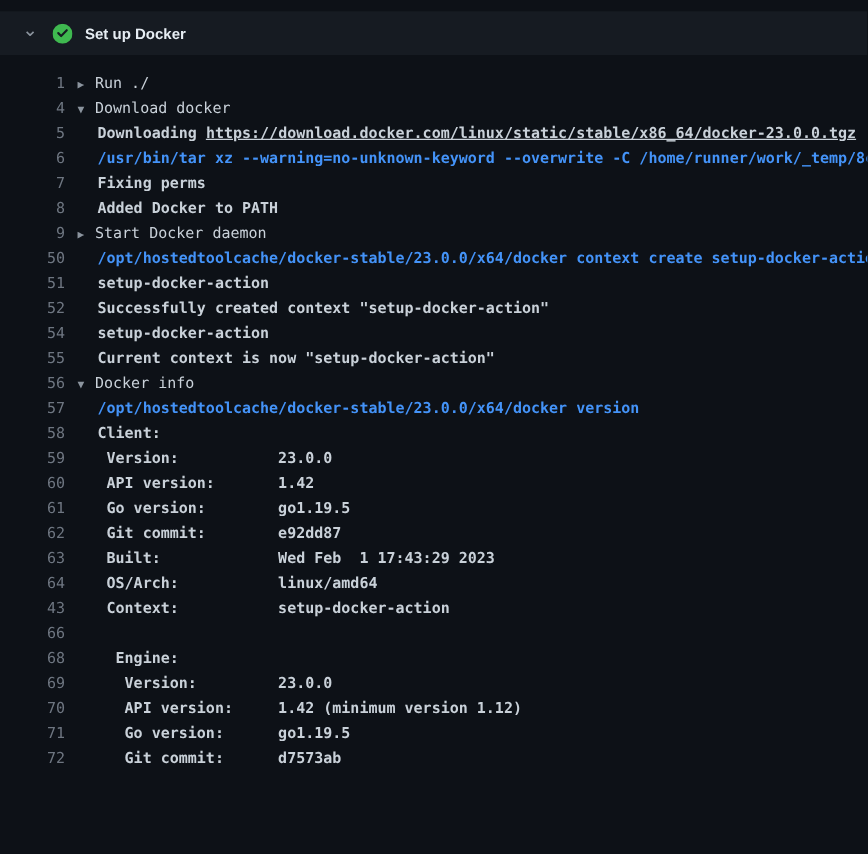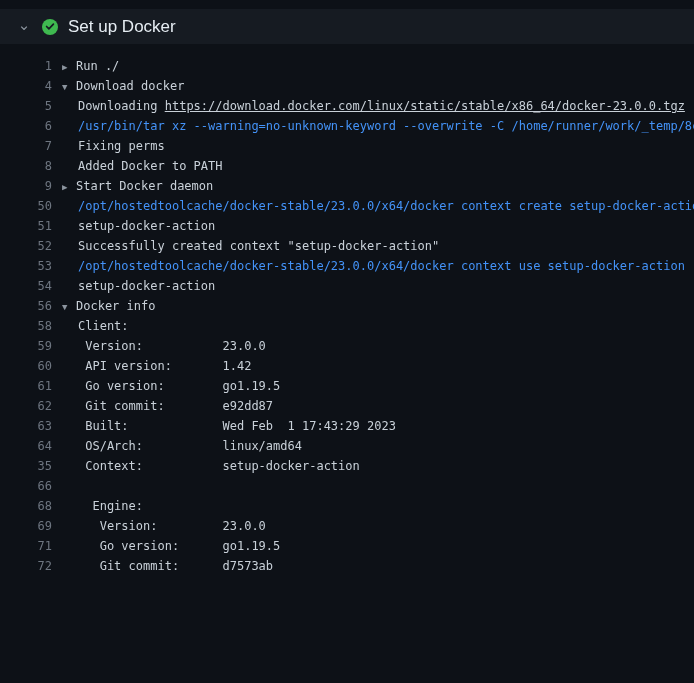--- a/index.html
+++ b/index.html
@@ -9,39 +9,39 @@
   .step-header {
     height:35px; background:var(--header-bg,#161b22);
     display:flex; align-items:center; gap:10px; padding:0 16px;
     cursor:pointer;
   }
   .chevron {
     color:var(--muted,#8b949e); font-size:15px; line-height:1;
     width:16px; text-align:center; margin-top:-5px; cursor:pointer;
   }
   .check { width:16px; height:16px; display:flex; align-items:center; justify-content:center; }
-  .step-title { color:var(--title,#e6edf3); font-size:17px; font-weight:400; }
+  .step-title { color:var(--title,#e6edf3); font-size:12px; font-weight:700; }
   .log {
     padding-top:12px;
     font-family:"DejaVu Sans Mono","Liberation Mono",monospace;
     font-size:12px; line-height:20px; color:var(--text,#c9d1d9);
     background:var(--log-bg,#0d1117);
     height:100%;
   }
   .log-line { display:flex; white-space:pre; height:20px; }
   .ln {
     width:56px; min-width:56px; text-align:right; padding-right:4px;
     color:var(--line-number,#6e7681); cursor:pointer; user-select:none;
   }
   .content { padding-left:6px; overflow:hidden; flex:1; }
   .marker {
     color:var(--muted,#8b949e); display:inline-block; width:14px;
     font-size:9px; cursor:pointer;
   }
-  .content.child { padding-left:22px; }
+  .content.child { padding-left:22px;font-weight:bold; }
   .seg.command { color:var(--command,#4493f8); }
   .seg.link { text-decoration:underline; cursor:pointer; }
 </style>
 </head>
 <body>
 
 <div class="page">
 
   <header class="step-header">
     <span class="chevron">⌄</span>
@@ -58,31 +58,33 @@
       <div class="log-line group"><span class="ln">1</span><span class="content"><span class="marker">▶</span><span class="seg plain">Run ./</span></span></div>
       <div class="log-line group"><span class="ln">4</span><span class="content"><span class="marker">▼</span><span class="seg plain">Download docker</span></span></div>
       <div class="log-line"><span class="ln">5</span><span class="content child"><span class="seg plain">Downloading </span><span class="seg link">https://download.docker.com/linux/static/stable/x86_64/docker-23.0.0.tgz</span></span></div>
       <div class="log-line"><span class="ln">6</span><span class="content child"><span class="seg command">/usr/bin/tar xz --warning=no-unknown-keyword --overwrite -C /home/runner/work/_temp/8c92</span></span></div>
       <div class="log-line"><span class="ln">7</span><span class="content child"><span class="seg plain">Fixing perms</span></span></div>
       <div class="log-line"><span class="ln">8</span><span class="content child"><span class="seg plain">Added Docker to PATH</span></span></div>
       <div class="log-line group"><span class="ln">9</span><span class="content"><span class="marker">▶</span><span class="seg plain">Start Docker daemon</span></span></div>
       <div class="log-line"><span class="ln">50</span><span class="content child"><span class="seg command">/opt/hostedtoolcache/docker-stable/23.0.0/x64/docker context create setup-docker-action</span></span></div>
       <div class="log-line"><span class="ln">51</span><span class="content child"><span class="seg plain">setup-docker-action</span></span></div>
       <div class="log-line"><span class="ln">52</span><span class="content child"><span class="seg plain">Successfully created context "setup-docker-action"</span></span></div>
-      <div class="log-line"><span class="ln">53</span><span class="content child"><span class="seg command">/opt/hostedtoolcache/docker-stable/23.0.0/x64/docker context use setup-docker-action</span></span></div>
       <div class="log-line"><span class="ln">54</span><span class="content child"><span class="seg plain">setup-docker-action</span></span></div>
+      <div class="log-line"><span class="ln">55</span><span class="content child"><span class="seg plain">Current context is now "setup-docker-action"</span></span></div>
       <div class="log-line group"><span class="ln">56</span><span class="content"><span class="marker">▼</span><span class="seg plain">Docker info</span></span></div>
+      <div class="log-line"><span class="ln">57</span><span class="content child"><span class="seg command">/opt/hostedtoolcache/docker-stable/23.0.0/x64/docker version</span></span></div>
       <div class="log-line"><span class="ln">58</span><span class="content child"><span class="seg plain">Client:</span></span></div>
       <div class="log-line"><span class="ln">59</span><span class="content child"><span class="seg plain"> Version:           23.0.0</span></span></div>
       <div class="log-line"><span class="ln">60</span><span class="content child"><span class="seg plain"> API version:       1.42</span></span></div>
       <div class="log-line"><span class="ln">61</span><span class="content child"><span class="seg plain"> Go version:        go1.19.5</span></span></div>
       <div class="log-line"><span class="ln">62</span><span class="content child"><span class="seg plain"> Git commit:        e92dd87</span></span></div>
       <div class="log-line"><span class="ln">63</span><span class="content child"><span class="seg plain"> Built:             Wed Feb  1 17:43:29 2023</span></span></div>
       <div class="log-line"><span class="ln">64</span><span class="content child"><span class="seg plain"> OS/Arch:           linux/amd64</span></span></div>
-      <div class="log-line"><span class="ln">35</span><span class="content child"><span class="seg plain"> Context:           setup-docker-action</span></span></div>
+      <div class="log-line"><span class="ln">43</span><span class="content child"><span class="seg plain"> Context:           setup-docker-action</span></span></div>
       <div class="log-line"><span class="ln">66</span><span class="content child"></span></div>
       <div class="log-line"><span class="ln">68</span><span class="content child"><span class="seg plain">  Engine:</span></span></div>
       <div class="log-line"><span class="ln">69</span><span class="content child"><span class="seg plain">   Version:         23.0.0</span></span></div>
+      <div class="log-line"><span class="ln">70</span><span class="content child"><span class="seg plain">   API version:     1.42 (minimum version 1.12)</span></span></div>
       <div class="log-line"><span class="ln">71</span><span class="content child"><span class="seg plain">   Go version:      go1.19.5</span></span></div>
       <div class="log-line"><span class="ln">72</span><span class="content child"><span class="seg plain">   Git commit:      d7573ab</span></span></div>
     </div>
 
 </div>
 
 </body></html>

